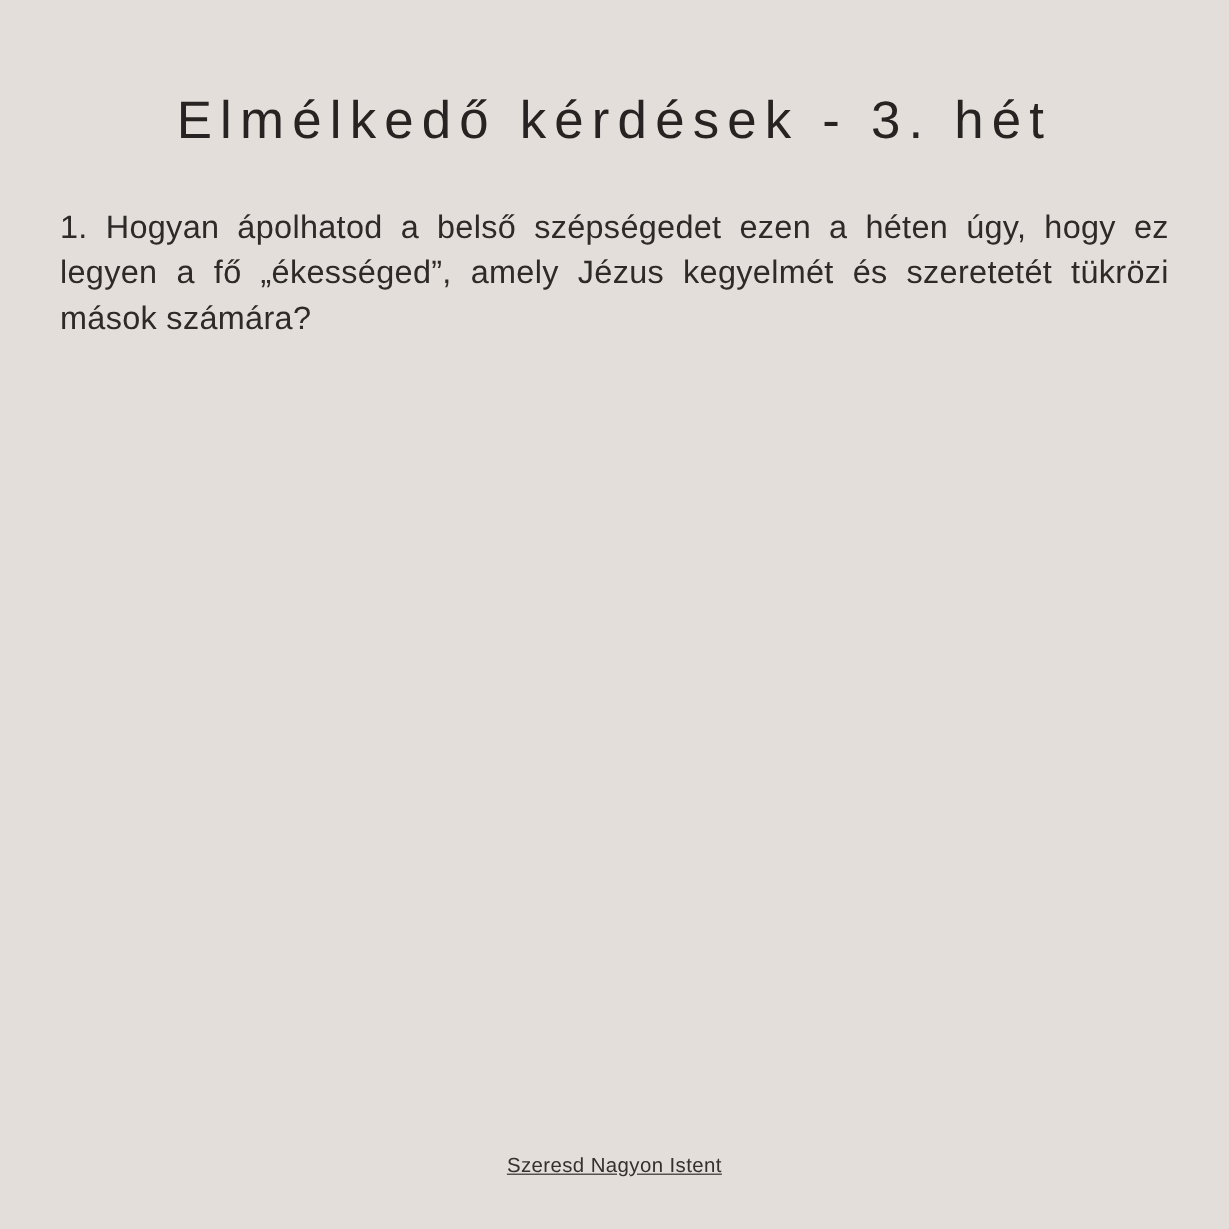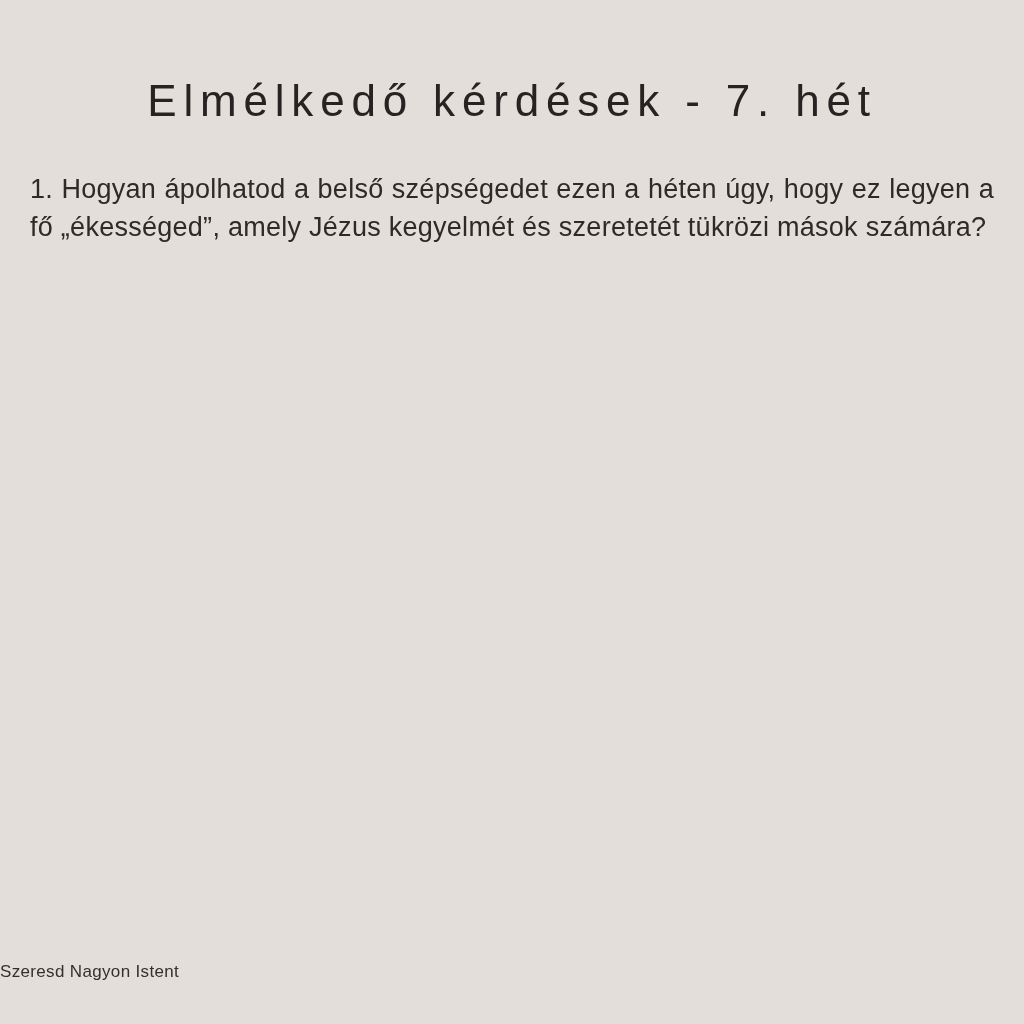--- a/index.html
+++ b/index.html
@@ -21,45 +21,47 @@
     margin: 0;
     padding-top: 76px;
     text-align: center;
     font-size: 44px;
     font-weight: 400;
     letter-spacing: 0.155em;
     color: #262322;
     white-space: nowrap;
   }
   .questions {
-    padding: 0 30px;
+    padding: 0 50px;
     margin-top: 44px;
   }
   .question {
     margin: 0 0 37px 0;
     font-size: 27px;
     line-height: 38px;
     text-align: justify;
     letter-spacing: 0.01em;
     color: #2d2a28;
   }
   .footer {
     position: absolute;
     left: 0;
     right: 0;
     bottom: 42px;
+    text-align: center;
     font-size: 17px;
     letter-spacing: 0.02em;
     color: #34302e;
+    text-decoration: underline;
   }
 </style>
 </head>
 <body>
 
 <div class="poster">
-  <h1 class="title">Elmélkedő kérdések - 7. hét</h1>
+  <h1 class="title">Elmélkedő kérdések - 3. hét</h1>
 
   <div class="questions">
     <p class="question">1. Hogyan ápolhatod a belső szépségedet ezen a héten úgy, hogy ez legyen a fő „ékességed”, amely Jézus kegyelmét és szeretetét tükrözi mások számára?</p>
   </div>
 
   <div class="footer">Szeresd Nagyon Istent</div>
 </div>
 
 </body></html>

